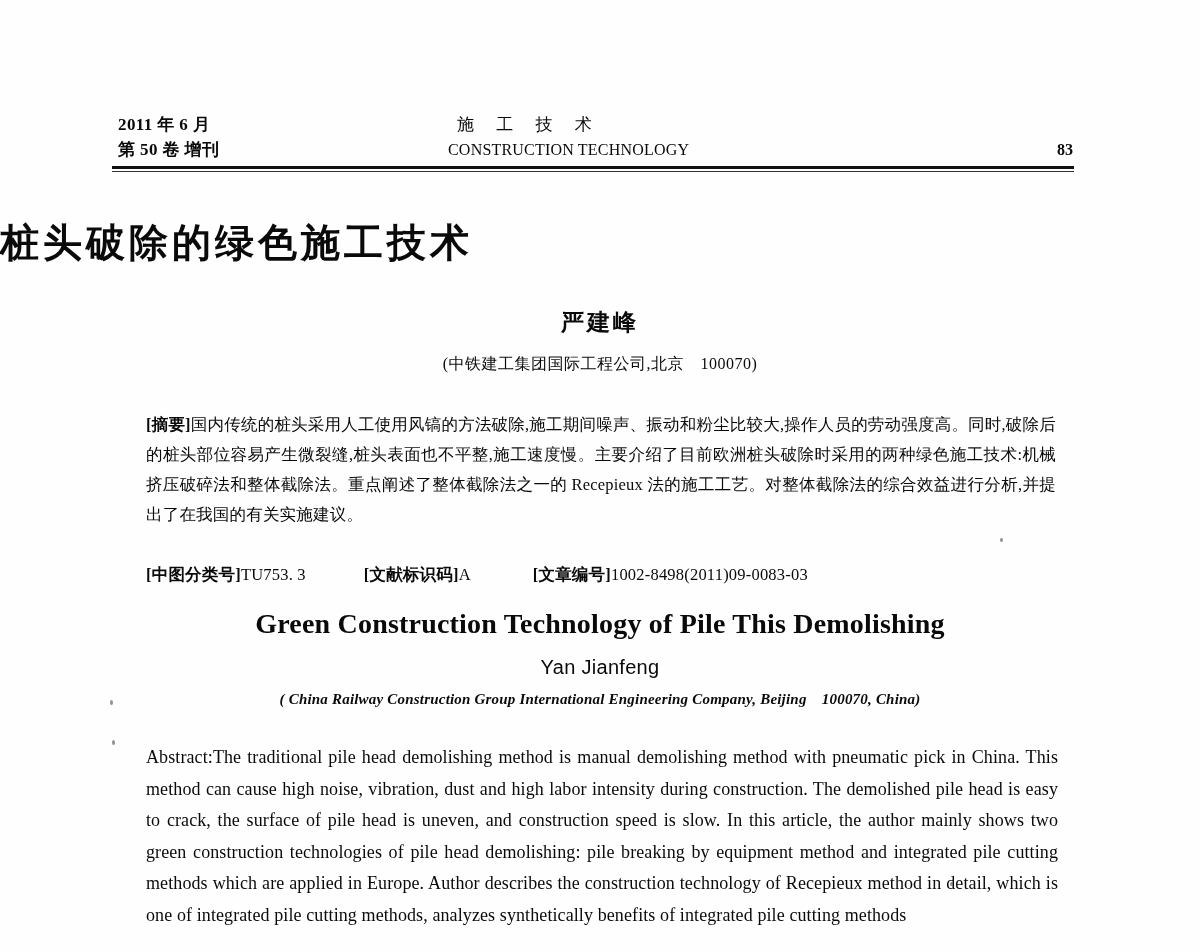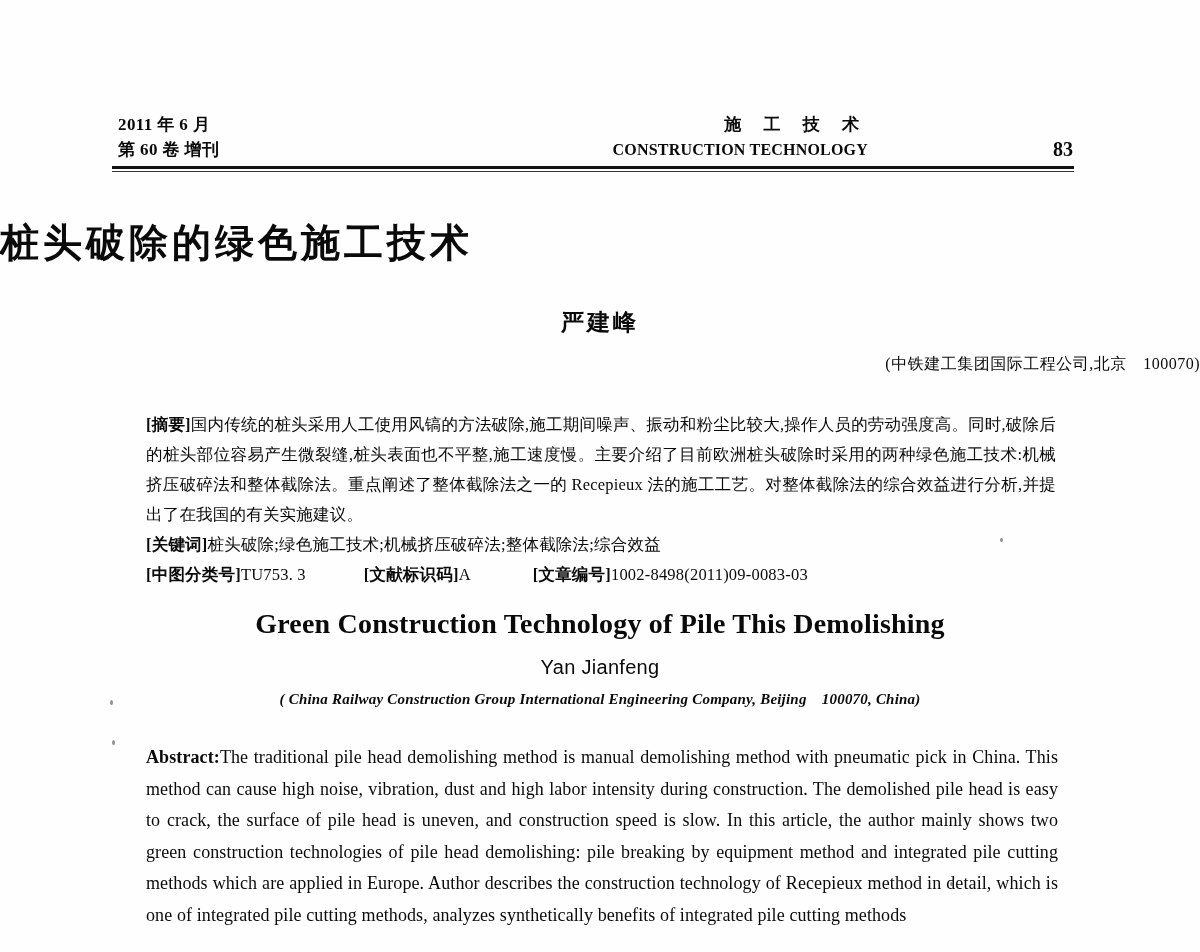--- a/index.html
+++ b/index.html
@@ -42,39 +42,39 @@
     letter-spacing: 0.4px;
     font-family: "Liberation Serif", "DejaVu Serif", serif;
     font-weight: 700;
   }
   .rh-left div { white-space: nowrap; }
   .rh-center {
     position: absolute;
     left: 330px;
     top: 0;
     width: 420px;
-    text-align: right;
+    text-align: left;
     font-size: 17px;
     line-height: 25px;
-    font-weight: 700;
+    font-weight: 400;
   }
   .rh-center .cn {
     letter-spacing: 9px;
     font-size: 17px;
     padding-left: 9px;
   }
   .rh-center .en {
     font-size: 16px;
     letter-spacing: 0.2px;
   }
   .rh-page {
     position: absolute;
     right: 0;
     top: 25px;
-    font-size: 20px;
+    font-size: 16px;
     line-height: 25px;
     font-weight: 700;
     text-align: right;
   }
 
   .rule-thick {
     position: absolute;
     left: 112px;
     top: 166px;
     width: 962px;
@@ -111,21 +111,21 @@
     font-size: 23px;
     line-height: 30px;
     letter-spacing: 3px;
     font-weight: 600;
   }
   .cn-affil {
     position: absolute;
     left: 0;
     top: 352px;
     width: 1200px;
-    text-align: right;
+    text-align: center;
     font-size: 16px;
     line-height: 24px;
     letter-spacing: 0.5px;
   }
 
   
   .cn-abstract {
     position: absolute;
     left: 146px;
     top: 410px;
@@ -204,61 +204,58 @@
     position: absolute;
     left: 146px;
     top: 742px;
     width: 912px;
     font-size: 18px;
     line-height: 31.5px;
     text-align: justify;
     letter-spacing: 0.1px;
   }
   .en-abstract .lbl {
-    font-weight: 700;
+    font-weight: 400;
   }
 
   
   .speck {
     position: absolute;
     background: #555;
     border-radius: 50%;
     opacity: .65;
   }
 </style>
 </head>
 <body>
 
 <div class="page">
 
   <div class="running-head">
     <div class="rh-left">
       <div>2011 年 6 月</div>
-      <div>第 60 卷  增刊</div>
+      <div>第 50 卷  增刊</div>
     </div>
     <div class="rh-center">
       <div class="cn">施 工 技 术</div>
       <div class="en">CONSTRUCTION TECHNOLOGY</div>
     </div>
     <div class="rh-page">83</div>
   </div>
   <div class="rule-thick"></div>
   <div class="rule-thin"></div>
 
   <div class="cn-title">桩头破除的绿色施工技术</div>
   <div class="cn-author">严建峰</div>
   <div class="cn-affil">(中铁建工集团国际工程公司,北京　100070)</div>
 
   <div class="cn-abstract">
     <span class="lbl">[摘要]</span><span>国内传统的桩头采用人工使用风镐的方法破除,施工期间噪声、振动和粉尘比较大,操作人员的劳动强度高。同时,破除后的桩头部位容易产生微裂缝,桩头表面也不平整,施工速度慢。主要介绍了目前欧洲桩头破除时采用的两种绿色施工技术:机械挤压破碎法和整体截除法。重点阐述了整体截除法之一的 Recepieux 法的施工工艺。对整体截除法的综合效益进行分析,并提出了在我国的有关实施建议。</span>
   </div>
 
-  <div class="cn-keywords">
-    <span class="lbl">[关键词]</span><span>桩头破除;绿色施工技术;机械挤压破碎法;整体截除法;综合效益</span>
-  </div>
 
   <div class="cn-codes">
     <span class="lbl">[中图分类号]</span><span>TU753. 3</span><span class="gap1"></span><span class="lbl">[文献标识码]</span><span>A</span><span class="gap2"></span><span class="lbl">[文章编号]</span><span>1002-8498(2011)09-0083-03</span>
   </div>
 
   <div class="en-title">Green Construction Technology of Pile This Demolishing</div>
   <div class="en-author">Yan Jianfeng</div>
   <div class="en-affil">( China Railway Construction Group International Engineering Company, Beijing　100070, China)</div>
 
   <div class="en-abstract">

